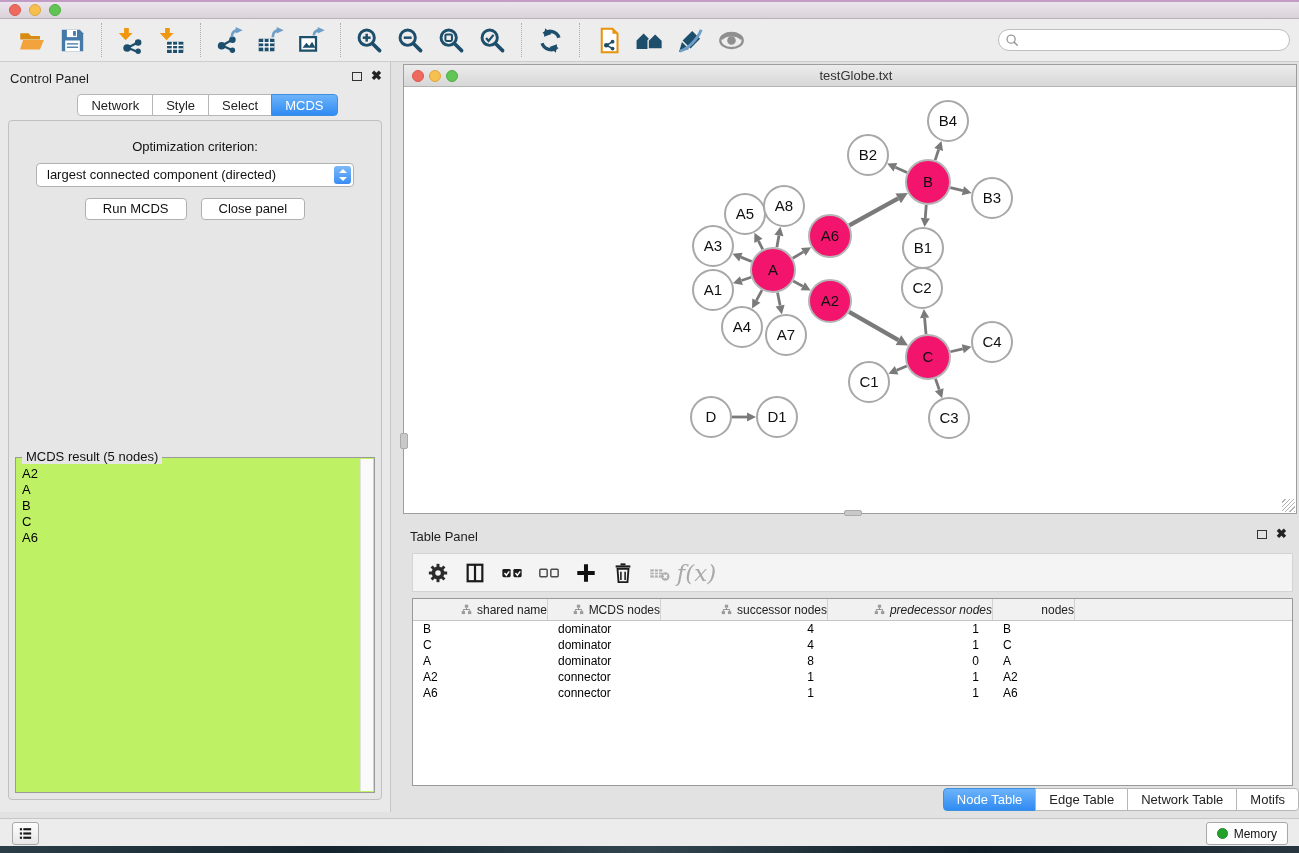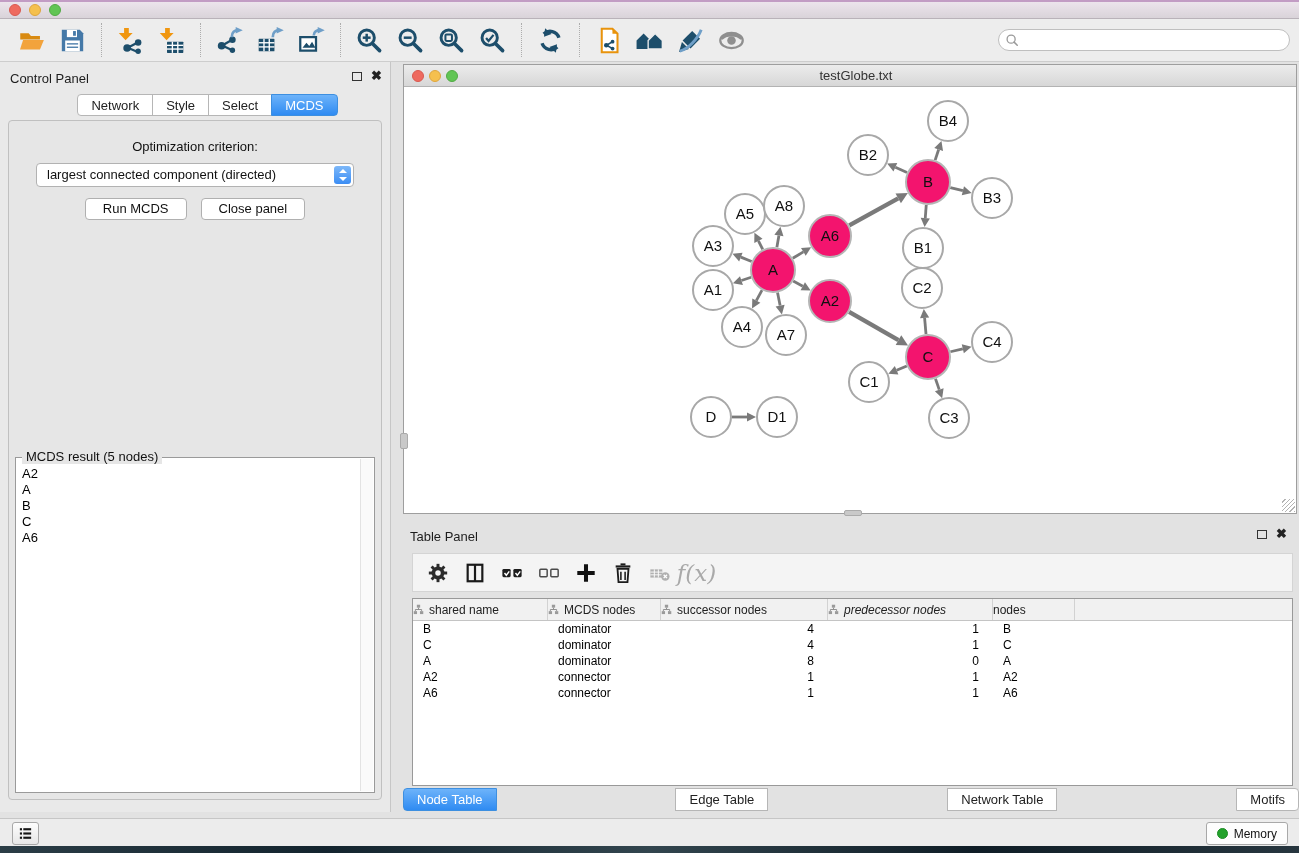--- a/index.html
+++ b/index.html
@@ -44,21 +44,21 @@
   .opt-label { text-align:center; font-size:13px; margin-top:18px; color:#111; }
   .select-box { position:relative; margin:9px 27px 0 27px; height:24px; background:#fff; border:1px solid #b2b2b2; border-radius:4px;
     font-size:13px; line-height:22px; padding-left:10px; color:#111; white-space:nowrap; overflow:hidden; }
   .stepper { position:absolute; right:2px; top:2px; width:17px; height:18px; background:linear-gradient(#7db8f9,#3b8df4); border-radius:3px; }
   .stepper .up, .stepper .down { position:absolute; left:50%; transform:translateX(-50%); width:0; height:0;
     border-left:4px solid transparent; border-right:4px solid transparent; }
   .stepper .up { top:3px; border-bottom:4.5px solid #fff; }
   .stepper .down { bottom:3px; border-top:4.5px solid #fff; }
   .btn-row { display:flex; justify-content:center; gap:14px; margin-top:11px; }
   .mac-btn { background:#fff; border:1px solid #b0b0b0; border-radius:4px; height:22px; line-height:20px; padding:0 17px; font-size:13px; color:#111; }
-  .mcds-group { position:absolute; left:6px; right:6px; top:336px; bottom:6px; border:1px solid #9a9a9a; background:#ffffff; }
+  .mcds-group { position:absolute; left:6px; right:6px; top:336px; bottom:6px; border:1px solid #9a9a9a; background:#bef264; }
   .mcds-legend { position:absolute; top:-9px; left:6px; background:#e6e6e6; padding:0 4px; font-size:13px; color:#111; }
   .mcds-list { position:absolute; left:3px; top:8px; bottom:2px; right:16px; overflow:hidden; }
   .mcds-item { font-size:13px; line-height:16px; padding-left:3px; color:#000; }
   .mcds-scroll { position:absolute; top:1px; right:1px; bottom:1px; width:13px; background:#fafafa; border-left:1px solid #e3e3e3; }
 
   
   .net-window { position:absolute; left:403px; top:64px; width:894px; height:450px; background:#fff; border:1px solid #9e9e9e; }
   .net-titlebar { position:relative; height:22px; background:linear-gradient(#ececec,#d7d7d7); border-bottom:1px solid #b3b3b3; }
   .net-titlebar .lights { left:8px; top:5px; gap:5px; }
   .net-titlebar .title { position:absolute; left:12px; right:0; top:3px; text-align:center; font-size:13px; color:#333; }
@@ -69,27 +69,27 @@
     background:repeating-linear-gradient(135deg, transparent 0 2px, #b3b3b3 2px 3px); }
 
   
   .table-panel { position:absolute; left:403px; top:520px; width:896px; height:296px; }
   .tp-toolbar { position:absolute; left:9px; right:6px; top:33px; height:39px; background:#f4f4f4; border:1px solid #d4d4d4; display:flex; align-items:center; padding-left:6px; }
   .tp-btn { width:37px; height:34px; display:flex; align-items:center; justify-content:center; background:none; border:none; }
   .tp-btn svg { width:22px; height:22px; }
   .fx-label { font-style:italic; font-family:"DejaVu Serif", serif; font-size:23px; color:#a9a9a9; }
   .data-table { position:absolute; left:9px; right:6px; top:78px; height:188px; background:#fff; border:1px solid #999; overflow:hidden; }
   .thead { display:flex; height:22px; background:#f1f1f1; border-bottom:1px solid #c4c4c4; }
-  .th { display:flex; align-items:center; justify-content:flex-start; gap:5px; font-size:12px; color:#222; border-right:1px solid #d2d2d2; }
+  .th { display:flex; align-items:center; justify-content:flex-end; gap:5px; font-size:12px; color:#222; border-right:1px solid #d2d2d2; }
   .th svg { width:11px; height:11px; }
   .trow { display:flex; height:16px; }
   .td { font-size:12px; line-height:16px; color:#000; white-space:nowrap; overflow:hidden; }
   .td.left { padding-left:10px; text-align:left; }
   .td.right { padding-right:14px; text-align:right; }
-  .tp-tabs { position:absolute; left:0; right:0; top:268px; display:flex; justify-content:space-between; }
+  .tp-tabs { position:absolute; left:0; right:0; top:268px; display:flex; justify-content:flex-end; }
   .tp-tabs .tab { height:23px; line-height:22px; }
 
   
   .statusbar { position:absolute; left:0; top:818px; width:1299px; height:28px; background:#ececec; border-top:1px solid #c6c6c6; }
   .list-btn { position:absolute; left:12px; top:3px; width:27px; height:23px; border:1px solid #a8a8a8; border-radius:3px;
     background:linear-gradient(#fdfdfd,#e7e7e7); display:flex; align-items:center; justify-content:center; }
   .list-btn svg { width:15px; height:15px; }
   .memory-btn { position:absolute; right:11px; top:3px; height:23px; border:1px solid #a8a8a8; border-radius:3px; background:#fdfdfd;
     display:flex; align-items:center; gap:6px; padding:0 10px; font-size:12px; color:#111; }
   .mem-dot { width:11px; height:11px; border-radius:50%; background:#23a22b; border:1px solid #1d8c25; }

